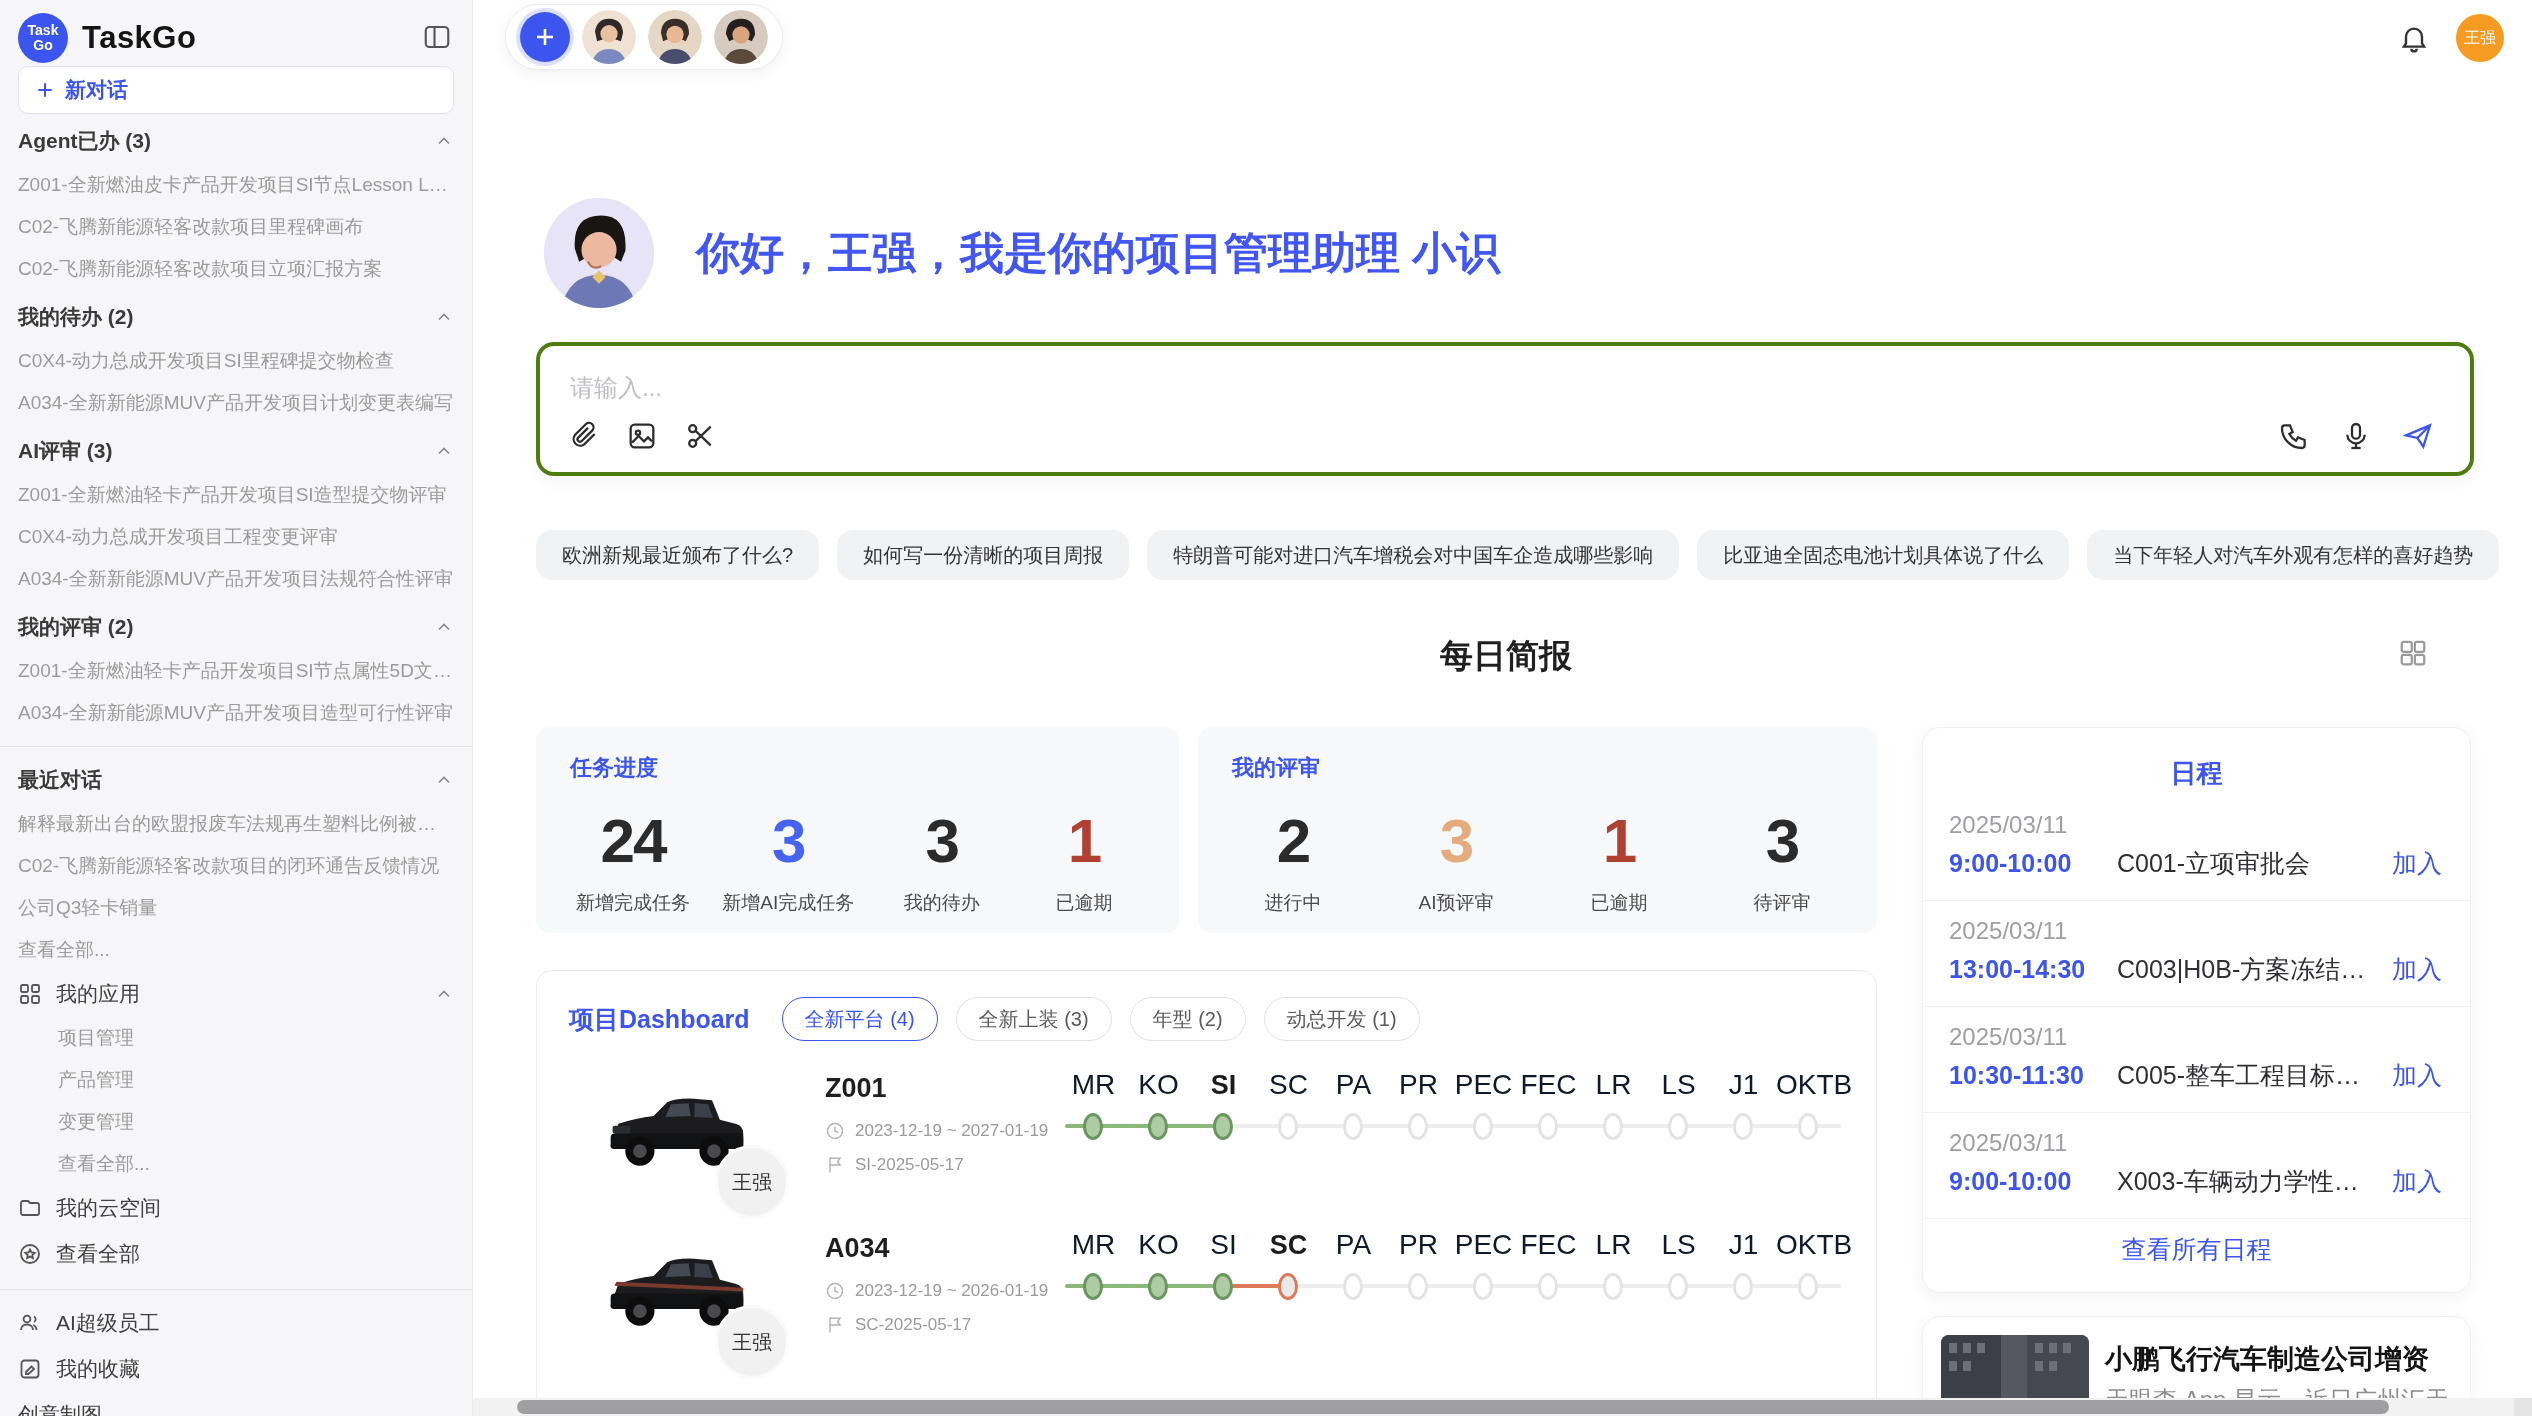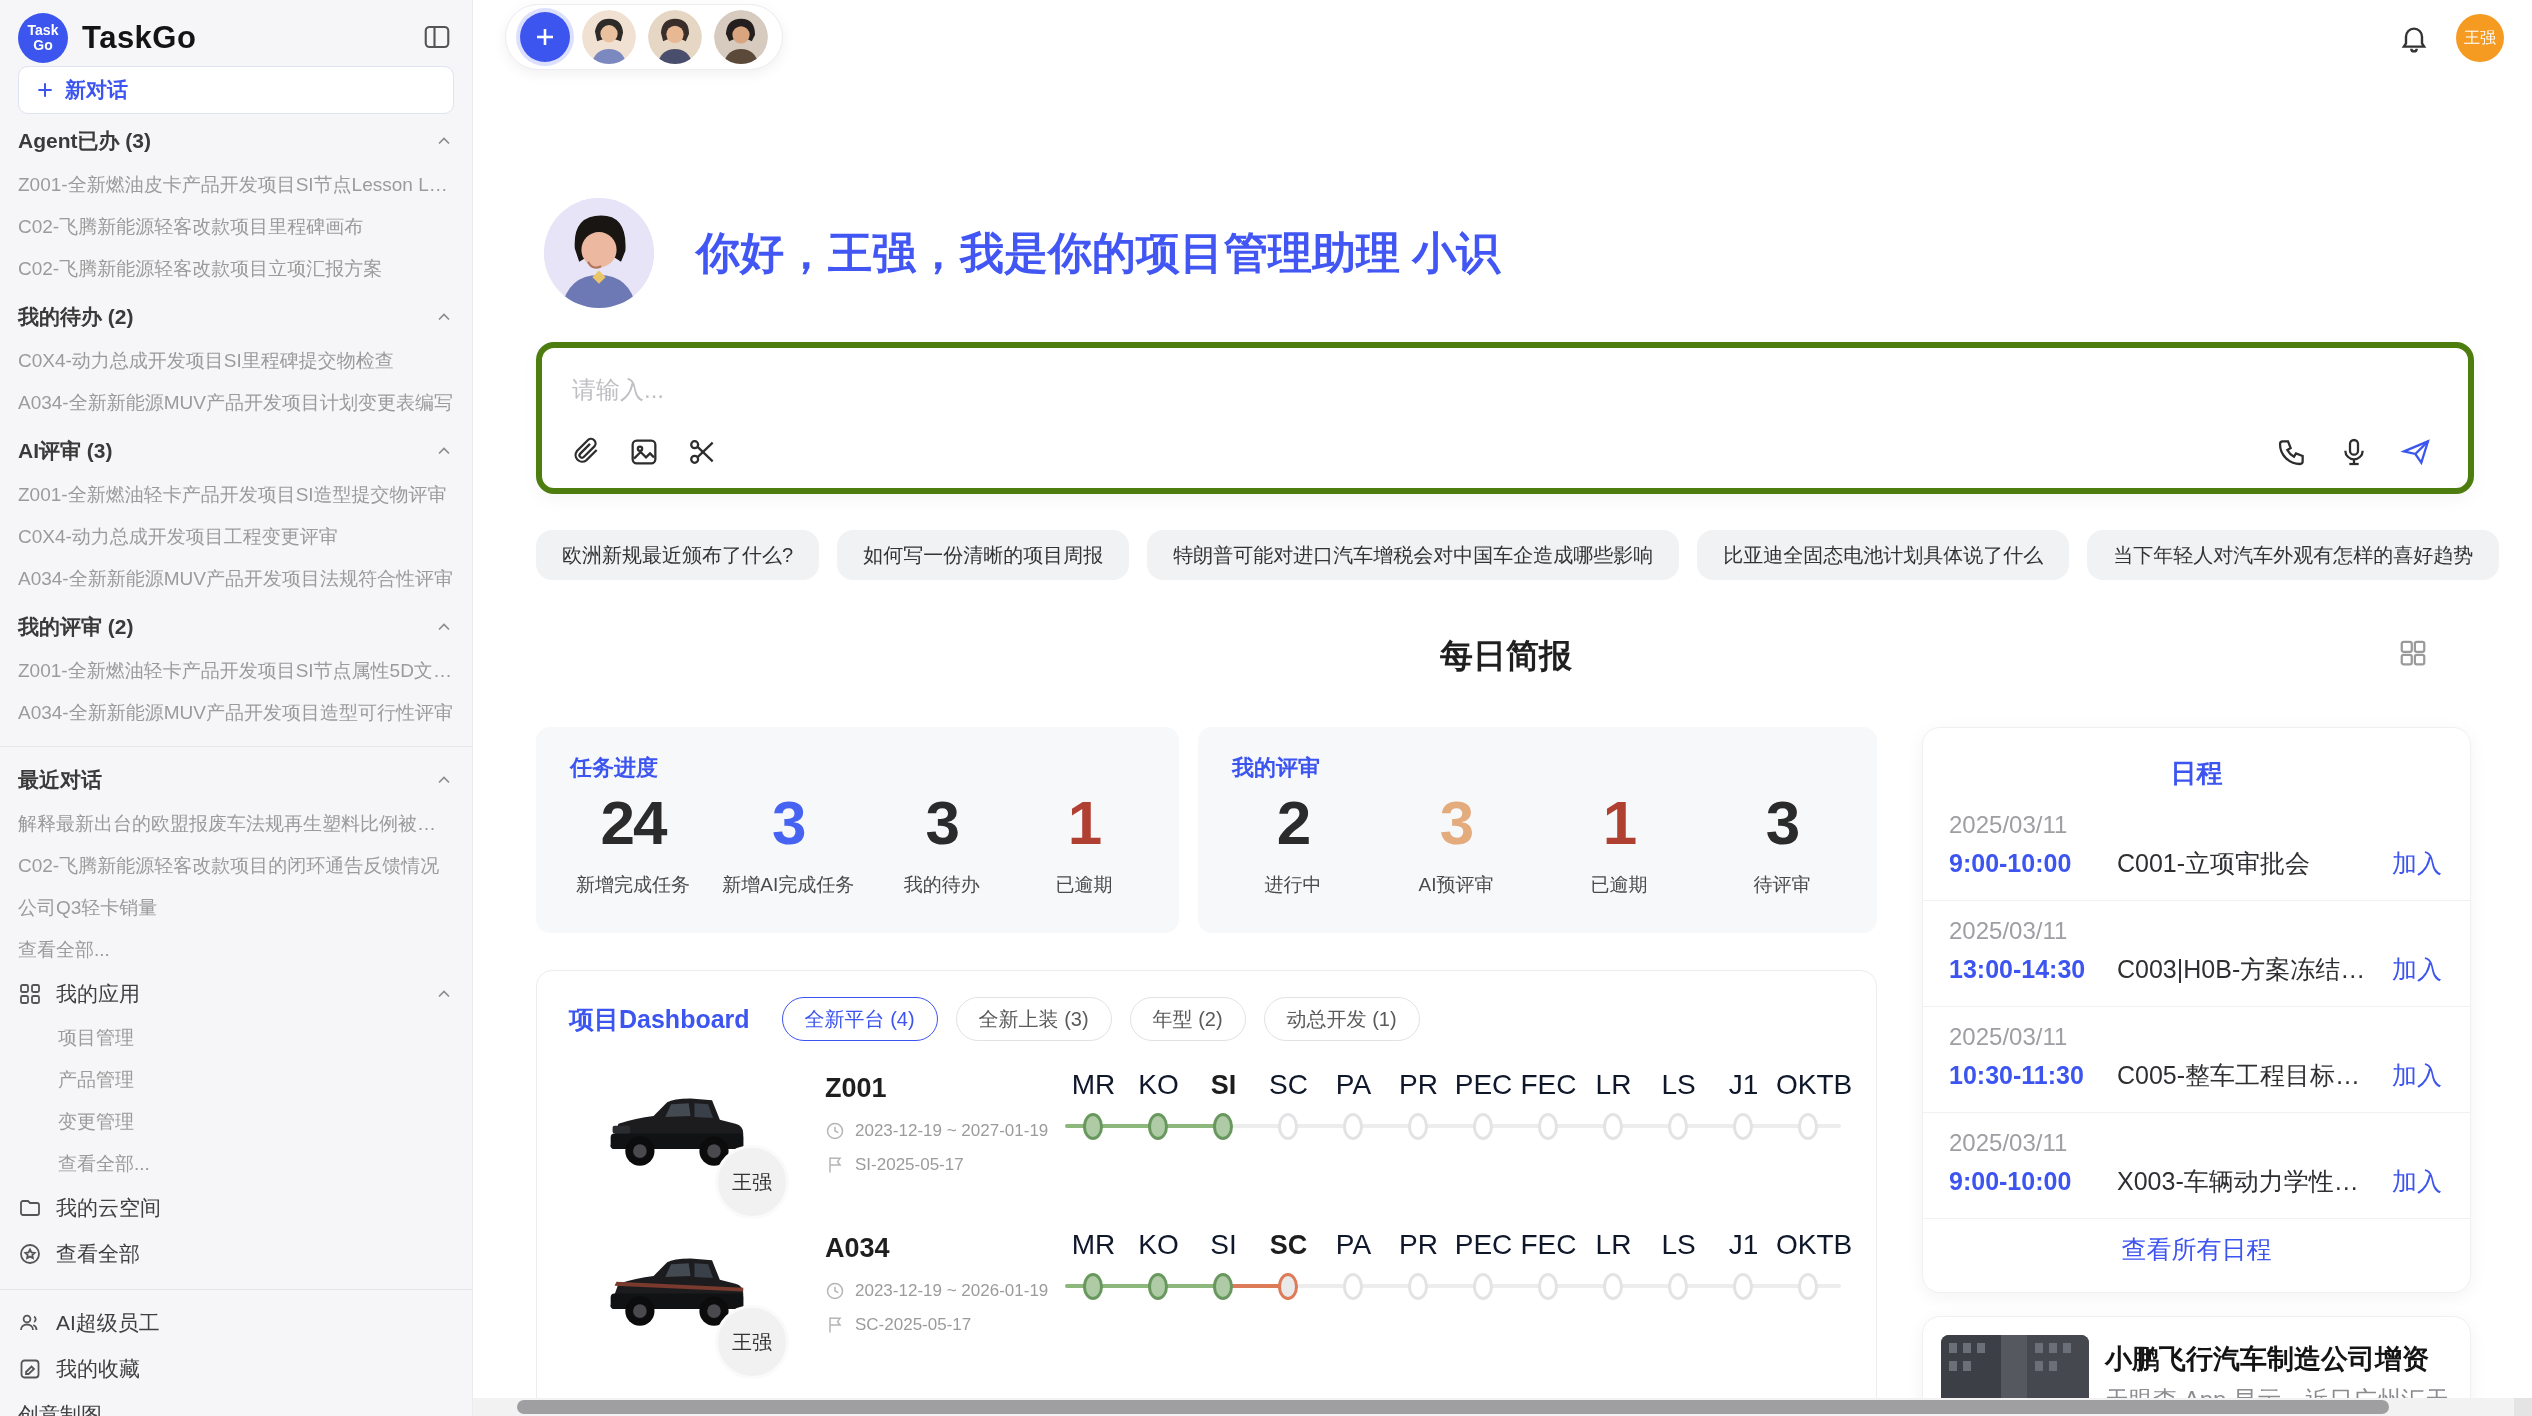--- a/index.html
+++ b/index.html
@@ -29,38 +29,38 @@
   .plus-btn{width:50px;height:50px;border-radius:50%;background:#3b55ee;color:#fff;display:flex;align-items:center;justify-content:center;box-shadow:0 0 0 4px rgba(59,85,238,.18);cursor:pointer;}
   .tb-avatar{width:54px;height:54px;border-radius:50%;overflow:hidden;cursor:pointer;}
   .top-right{position:absolute;right:28px;top:14px;display:flex;align-items:center;gap:26px;}
   .bell{width:32px;height:32px;color:#333;cursor:pointer;}
   .user-avatar{width:48px;height:48px;border-radius:50%;background:#f59b22;color:#fff;font-size:16px;display:flex;align-items:center;justify-content:center;cursor:pointer;}
   
   .greet{position:absolute;left:544px;top:198px;display:flex;align-items:center;gap:42px;}
   .greet-avatar{width:110px;height:110px;border-radius:50%;overflow:hidden;background:#e6e4f6;}
   .greet-text{font-size:44px;font-weight:700;color:#4156f3;}
   
-  .composer{position:absolute;left:536px;top:342px;width:1938px;height:152px;background:#fff;border:6px solid #4d7c0f;border-radius:18px;box-shadow:0 6px 18px rgba(0,0,0,.04);}
+  .composer{position:absolute;left:536px;top:342px;width:1938px;height:134px;background:#fff;border:4px solid #4d7c0f;border-radius:18px;box-shadow:0 6px 18px rgba(0,0,0,.04);}
   .composer textarea{position:absolute;left:30px;top:26px;right:30px;height:64px;border:none;outline:none;resize:none;font-family:inherit;font-size:24px;color:#333;background:transparent;}
   .composer textarea::placeholder{color:#bfbfc4;}
   .comp-icons-l{position:absolute;left:28px;bottom:20px;display:flex;gap:26px;color:#2d2d2d;}
   .comp-icons-r{position:absolute;right:36px;bottom:20px;display:flex;gap:30px;color:#2d2d2d;align-items:center;}
   .comp-ic{width:32px;height:32px;cursor:pointer;}
   .send-ic{color:#3b55ee;}
   
   .chips{position:absolute;left:536px;top:530px;width:1940px;display:flex;justify-content:space-between;gap:18px;}
   .chip{height:50px;background:#f1f2f4;border-radius:16px;display:flex;align-items:center;padding:0 26px;font-size:20px;color:#333;white-space:nowrap;cursor:pointer;}
   
   .brief-title{position:absolute;left:536px;top:634px;width:1940px;text-align:center;font-size:33px;font-weight:700;color:#1f1f1f;}
   .brief-grid-ic{position:absolute;right:104px;top:638px;width:30px;height:30px;color:#9a9a9a;cursor:pointer;}
   .stat-card{position:absolute;top:727px;height:206px;background:#f7f8fa;border-radius:14px;padding:26px 34px;}
   .stat-card.left{left:536px;width:643px;}
   .stat-card.right{left:1198px;width:679px;}
   .stat-title{font-size:22px;color:#3c54f0;font-weight:600;}
-  .stat-row{display:flex;justify-content:space-between;margin-top:4px;padding:0 6px;}
+  .stat-row{display:flex;justify-content:space-between;margin-top:22px;padding:0 6px;}
   .stat-col{text-align:center;min-width:110px;}
   .stat-val{font-size:62px;font-weight:700;color:#2b2b2b;font-stretch:condensed;letter-spacing:-2px;}
   .stat-val.blue{color:#4663f2;} .stat-val.red{color:#b04032;} .stat-val.tan{color:#e4ab7d;}
   .stat-lab{font-size:19px;color:#4a4a4a;margin-top:14px;}
   
   .dash{position:absolute;left:536px;top:970px;width:1341px;height:520px;background:#fff;border:1px solid #ececee;border-radius:16px;overflow:hidden;}
   .dash-head{display:flex;align-items:center;gap:18px;padding:26px 32px 10px 32px;}
   .dash-title{font-size:25px;color:#3c54f0;font-weight:600;margin-right:14px;}
   .dash-tab{height:44px;border-radius:22px;border:1px solid #e2e2e5;display:flex;align-items:center;padding:0 22px;font-size:20px;color:#5a5a5a;background:#fff;cursor:pointer;white-space:nowrap;}
   .dash-tab.active{border:1.5px solid #3c54f0;color:#3c54f0;}

